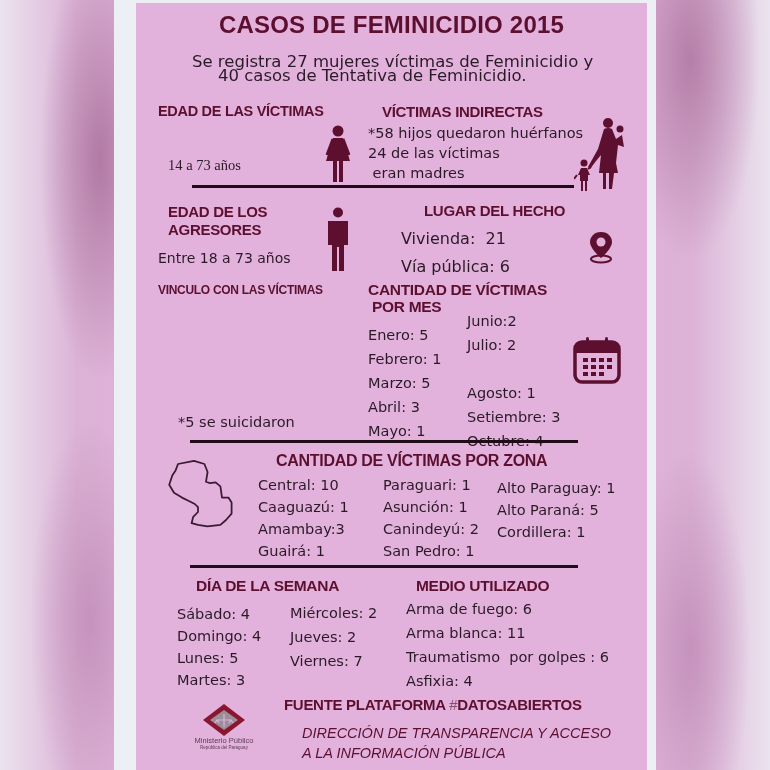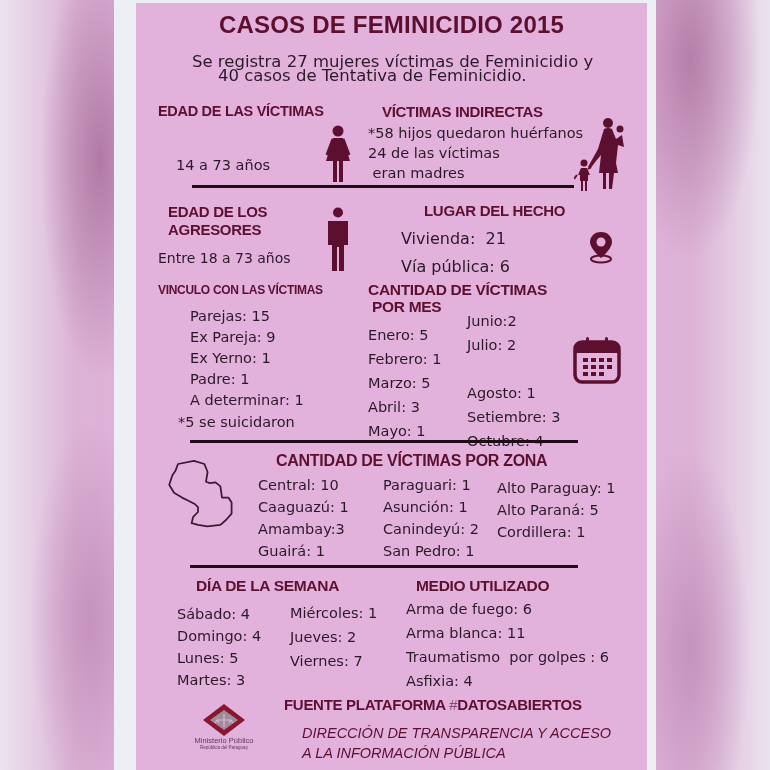--- a/index.html
+++ b/index.html
@@ -57,21 +57,21 @@
 <div class="bg-blur"></div>
 <div class="frame"></div>
 
 <div class="poster">
 
   <div class="abs title">CASOS DE FEMINICIDIO 2015</div>
   <div class="abs subtitle" style="left:56px; top:48px;">Se registra 27 mujeres víctimas de Feminicidio  y</div>
   <div class="abs subtitle" style="left:82px; top:62px;">40 casos de Tentativa de Feminicidio.</div>
 
   <div class="abs h" style="left:22px; top:100px; font-size:14.5px;">EDAD DE LAS VÍCTIMAS</div>
-  <div class="abs t" style="left:40px; top:152px;">14 a 73 años</div>
+  <div class="abs t" style="left:32px; top:152px;font-family:Liberation Serif, serif;">14 a 73 años</div>
   <div class="abs icon" style="left:188px; top:122px;">
     <svg width="28" height="58" viewBox="0 0 28 58">
       <circle cx="14" cy="6" r="5.5" fill="#5c0f2e"></circle>
       <path d="M9 13 H19 L26 36 H2 Z" fill="#5c0f2e"></path>
       <rect x="9" y="36" width="4" height="21" fill="#5c0f2e"></rect>
       <rect x="15" y="36" width="4" height="21" fill="#5c0f2e"></rect>
       <path d="M9 14 L3 30 M19 14 L25 30" stroke="#5c0f2e" stroke-width="3"></path>
     </svg>
   </div>
 
@@ -113,27 +113,20 @@
   </div>
   <div class="abs icon" style="left:453px; top:228px;">
     <svg width="24" height="34" viewBox="0 0 24 34">
       <path d="M12 1 C5 1 1 6 1 11 C1 18 12 27 12 27 C12 27 23 18 23 11 C23 6 19 1 12 1 Z" fill="#5c0f2e"></path>
       <circle cx="12" cy="11" r="4.5" fill="#e2b2dd"></circle>
       <ellipse cx="12" cy="28" rx="10" ry="3.5" fill="none" stroke="#5c0f2e" stroke-width="2"></ellipse>
     </svg>
   </div>
 
   <div class="abs h" style="left:22px; top:280px; font-size:12px;">VINCULO CON LAS VÍCTIMAS</div>
-  <div class="abs" style="left:54px; top:303px;">
-    <div class="t" style="line-height:21px;">Parejas: 15</div>
-    <div class="t" style="line-height:21px;">Ex Pareja: 9</div>
-    <div class="t" style="line-height:21px;">Ex Yerno: 1</div>
-    <div class="t" style="line-height:21px;">Padre: 1</div>
-    <div class="t" style="line-height:21px;">A determinar: 1</div>
-  </div>
   <div class="abs t" style="left:42px; top:409px;">*5 se suicidaron</div>
 
   <div class="abs h" style="left:232px; top:278px; font-size:15.5px; line-height:17px;">
     <div>CANTIDAD DE VÍCTIMAS</div>
     <div style="padding-left:4px;">POR MES</div>
   </div>
   <div class="abs" style="left:232px; top:320px;">
     <div class="t" style="line-height:24px;">Enero: 5</div>
     <div class="t" style="line-height:24px;">Febrero: 1</div>
     <div class="t" style="line-height:24px;">Marzo: 5</div>
@@ -198,21 +191,21 @@
   <div class="abs divider" style="left:54px; top:562px; width:388px;"></div>
 
   <div class="abs h" style="left:60px; top:574px; font-size:15.5px;">DÍA DE LA SEMANA</div>
   <div class="abs" style="left:41px; top:600px;">
     <div class="t" style="line-height:22px;">Sábado: 4</div>
     <div class="t" style="line-height:22px;">Domingo: 4</div>
     <div class="t" style="line-height:22px;">Lunes: 5</div>
     <div class="t" style="line-height:22px;">Martes: 3</div>
   </div>
   <div class="abs" style="left:154px; top:598px;">
-    <div class="t" style="line-height:24px;">Miércoles: 1</div>
+    <div class="t" style="line-height:24px;">Miércoles: 2</div>
     <div class="t" style="line-height:24px;">Jueves: 2</div>
     <div class="t" style="line-height:24px;">Viernes: 7</div>
   </div>
 
   <div class="abs h" style="left:280px; top:574px; font-size:15.5px;">MEDIO UTILIZADO</div>
   <div class="abs" style="left:270px; top:594px;">
     <div class="t" style="line-height:24px;">Arma de fuego: 6</div>
     <div class="t" style="line-height:24px;">Arma blanca: 11</div>
     <div class="t" style="line-height:24px; white-space:pre;">Traumatismo  por golpes : 6</div>
     <div class="t" style="line-height:24px;">Asfixia: 4</div>

